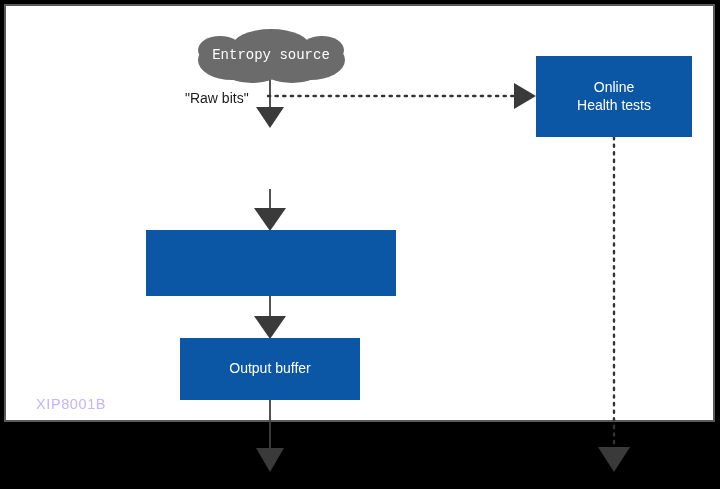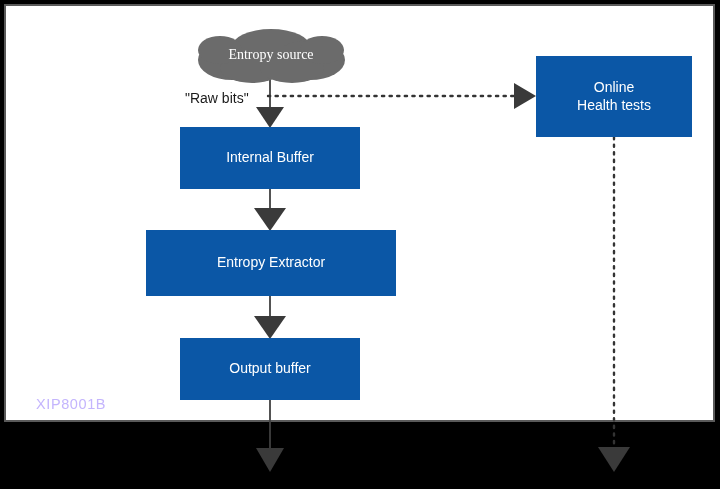--- a/index.html
+++ b/index.html
@@ -81,21 +81,21 @@
     position: absolute;
     left: 0;
     top: 0;
     width: 158px;
     height: 58px;
     display: flex;
     align-items: center;
     justify-content: center;
     color: #ffffff;
     font-size: 14px;
-    font-family: Liberation Serif, serif;
+    font-family: Liberation Mono, monospace;
     pointer-events: none;
   }
 
   
   #connectors {
     position: absolute;
     left: 0; top: 0;
     width: 720px;
     height: 489px;
     pointer-events: none;
@@ -149,27 +149,23 @@
         <ellipse cx="100" cy="42" rx="32" ry="15"></ellipse>
         <ellipse cx="28" cy="24" rx="22" ry="14"></ellipse>
         <ellipse cx="130" cy="24" rx="22" ry="14"></ellipse>
       </g>
     </svg>
     <div class="cloud-label">Entropy source</div>
   </div>
 
   <div class="raw-bits-label">"Raw bits"</div>
 
-  <div class="box" id="box-internal-buffer">
-    <span class="box-line">Internal Buffer</span>
-  </div>
 
   <div class="box" id="box-entropy-extractor">
     <div>
-      <span class="box-line">Entropy Extractor</span>
     </div>
   </div>
 
   <div class="box" id="box-online-health-tests">
     <div>
       <span class="box-line">Online</span>
       <span class="box-line">Health tests</span>
     </div>
   </div>
 

